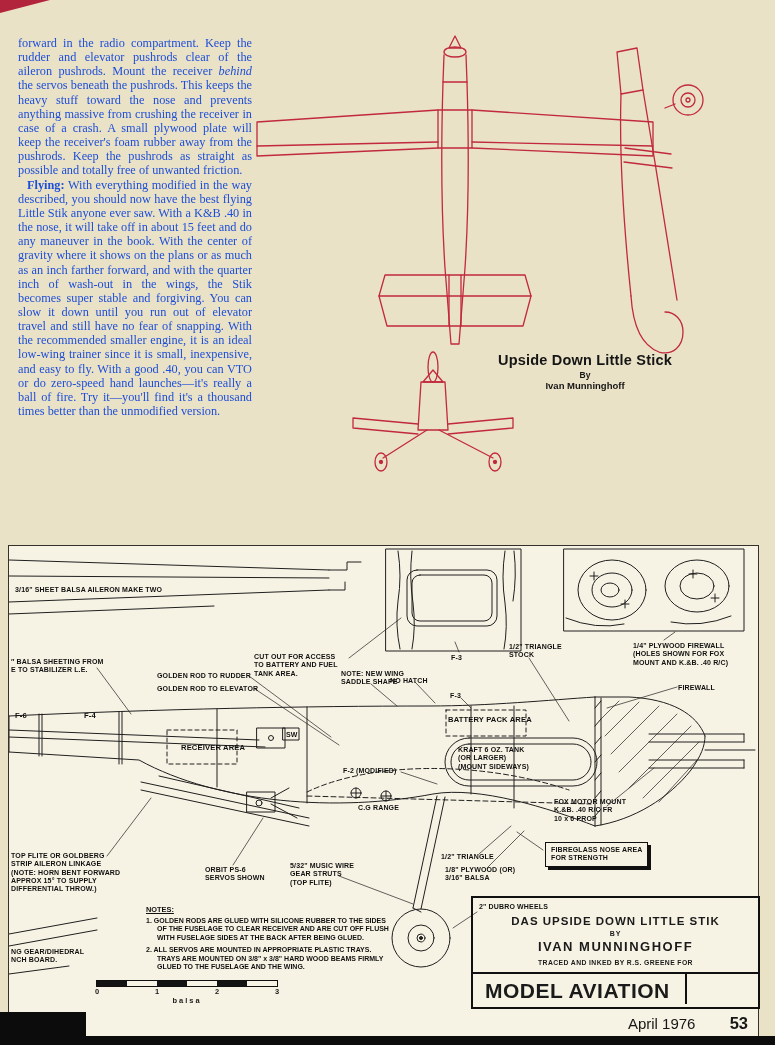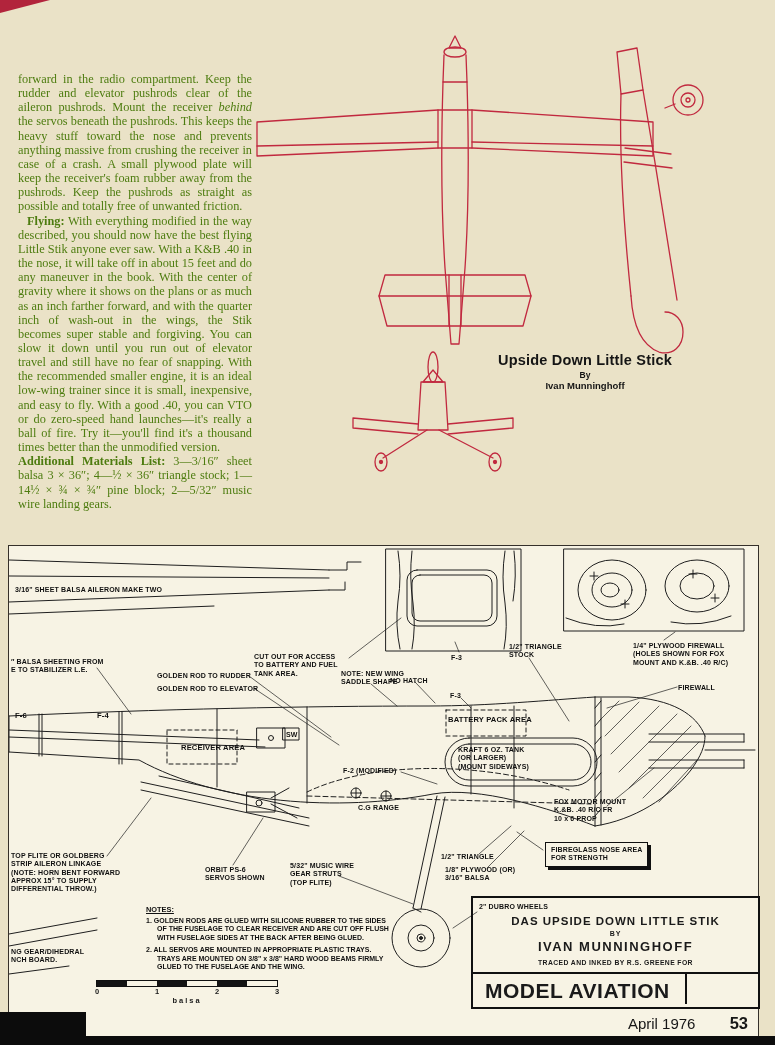--- a/index.html
+++ b/index.html
@@ -9,21 +9,21 @@
     background:#eae2c7; overflow:hidden;
     font-family:"Liberation Sans", sans-serif; color:#1a1a1a;
   }
   
   .corner-mark { position:absolute; left:0; top:0; width:0; height:0;
     border-top:13px solid #b2243c; border-right:50px solid transparent; }
 
   
   .article { position:absolute; left:18px; top:36px; width:234px;
     font-family:"Liberation Serif", serif; font-size:12.3px; line-height:14.15px;
-    text-align:justify; color:#4d7c0f;margin-top:36px; }
+    text-align:justify; color:#1d4ed8; }
   .article p { margin:0; }
   .article p.indent { text-indent:9px; }
   .seg-b { font-weight:bold; }
   .seg-i { font-style:italic; }
 
   
   .three-view { position:absolute; left:235px; top:28px; }
 
   .tv-title { position:absolute; left:492px; top:352px; width:186px; text-align:center; color:#151515; }
   .tv-name { font-size:14.5px; font-weight:bold; letter-spacing:0.2px; }
@@ -74,21 +74,20 @@
 </head>
 <body>
 
 <div class="page">
 
   <div class="corner-mark"></div>
 
   <div class="article">
     <p><span>forward in the radio compartment. Keep the rudder and elevator pushrods clear of the aileron pushrods. Mount the receiver </span><span class="seg-i">behind</span><span> the servos beneath the pushrods. This keeps the heavy stuff toward the nose and prevents anything massive from crushing the receiver in case of a crash. A small plywood plate will keep the receiver's foam rubber away from the pushrods. Keep the pushrods as straight as possible and totally free of unwanted friction.</span></p>
     <p class="indent"><span class="seg-b">Flying:</span><span> With everything modified in the way described, you should now have the best flying Little Stik anyone ever saw. With a K&amp;B .40 in the nose, it will take off in about 15 feet and do any maneuver in the book. With the center of gravity where it shows on the plans or as much as an inch farther forward, and with the quarter inch of wash-out in the wings, the Stik becomes super stable and forgiving. You can slow it down until you run out of elevator travel and still have no fear of snapping. With the recommended smaller engine, it is an ideal low-wing trainer since it is small, inexpensive, and easy to fly. With a good .40, you can VTO or do zero-speed hand launches—it's really a ball of fire. Try it—you'll find it's a thousand times better than the unmodified version.</span></p>
-    <p><span class="seg-b">Additional Materials List:</span><span> 3—3/16″ sheet balsa 3 × 36″; 4—½ × 36″ triangle stock; 1—14½ × ¾ × ¾″ pine block; 2—5/32″ music wire landing gears.</span></p>
   </div>
 
   <svg class="three-view" width="530" height="455" viewBox="0 0 530 455">
     <g stroke="#c1293f" fill="none" stroke-width="1.3" stroke-linejoin="round" stroke-linecap="round">
 
       <path d="M220,8 L214,20 L226,20 Z"></path>
       <ellipse cx="220" cy="24" rx="11" ry="5"></ellipse>
       <path d="M209,27 L208,54 M231,27 L232,54 M208,54 L232,54"></path>
       <path d="M208,54 C206,120 206,180 210,240 L216,316 M232,54 C234,120 234,180 230,240 L224,316 M216,316 L224,316"></path>
       <path d="M22,94 L203,82 L237,82 L418,94 L418,128 L237,120 L203,120 L22,128 Z"></path>
@@ -230,21 +229,21 @@
     <div class="plbl" style="left:2px;top:112px">″ BALSA SHEETING FROM
 E TO STABILIZER L.E.</div>
     <div class="plbl" style="left:148px;top:126px">GOLDEN ROD TO RUDDER</div>
     <div class="plbl" style="left:148px;top:139px">GOLDEN ROD TO ELEVATOR</div>
     <div class="plbl" style="left:332px;top:124px">NOTE: NEW WING
 SADDLE SHAPE</div>
     <div class="plbl" style="left:381px;top:131px">NO HATCH</div>
     <div class="plbl" style="left:441px;top:146px">F-3</div>
     <div class="plbl" style="left:669px;top:138px">FIREWALL</div>
     <div class="plbl big" style="left:6px;top:166px">F-6</div>
-    <div class="plbl big" style="left:88px;top:166px">F-4</div>
+    <div class="plbl big" style="left:75px;top:166px">F-4</div>
     <div class="plbl big" style="left:172px;top:198px">RECEIVER AREA</div>
     <div class="plbl" style="left:277px;top:185px">SW</div>
     <div class="plbl big" style="left:439px;top:170px">BATTERY PACK AREA</div>
     <div class="plbl" style="left:449px;top:200px">KRAFT 6 OZ. TANK
 (OR LARGER)
 (MOUNT SIDEWAYS)</div>
     <div class="plbl" style="left:334px;top:221px">F-2 (MODIFIED)</div>
     <div class="plbl" style="left:349px;top:258px">C.G RANGE</div>
     <div class="plbl" style="left:545px;top:252px">FOX MOTOR MOUNT
 K.&amp;B. .40 R/C FR

